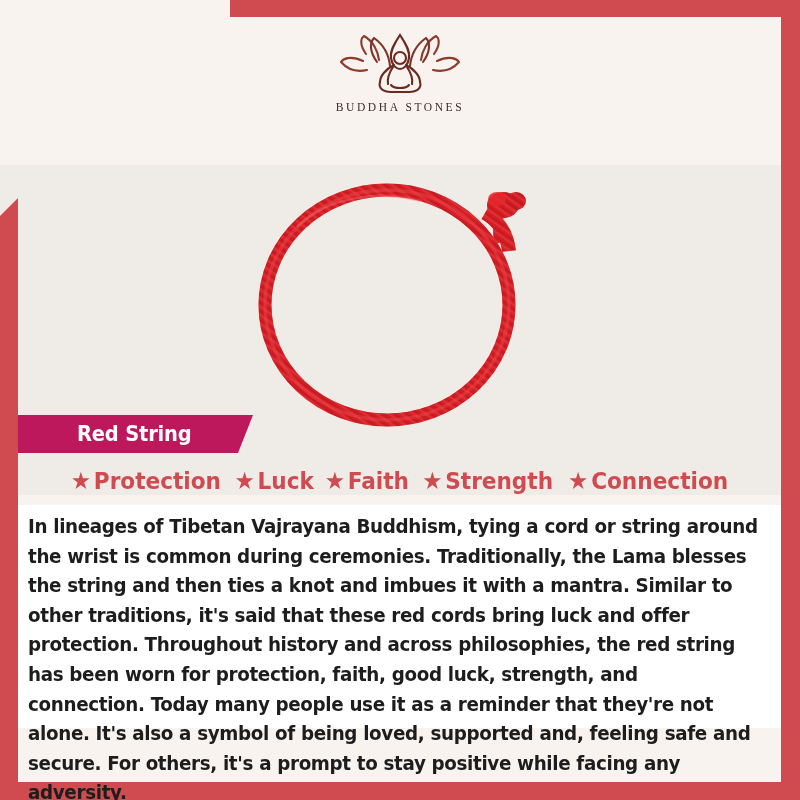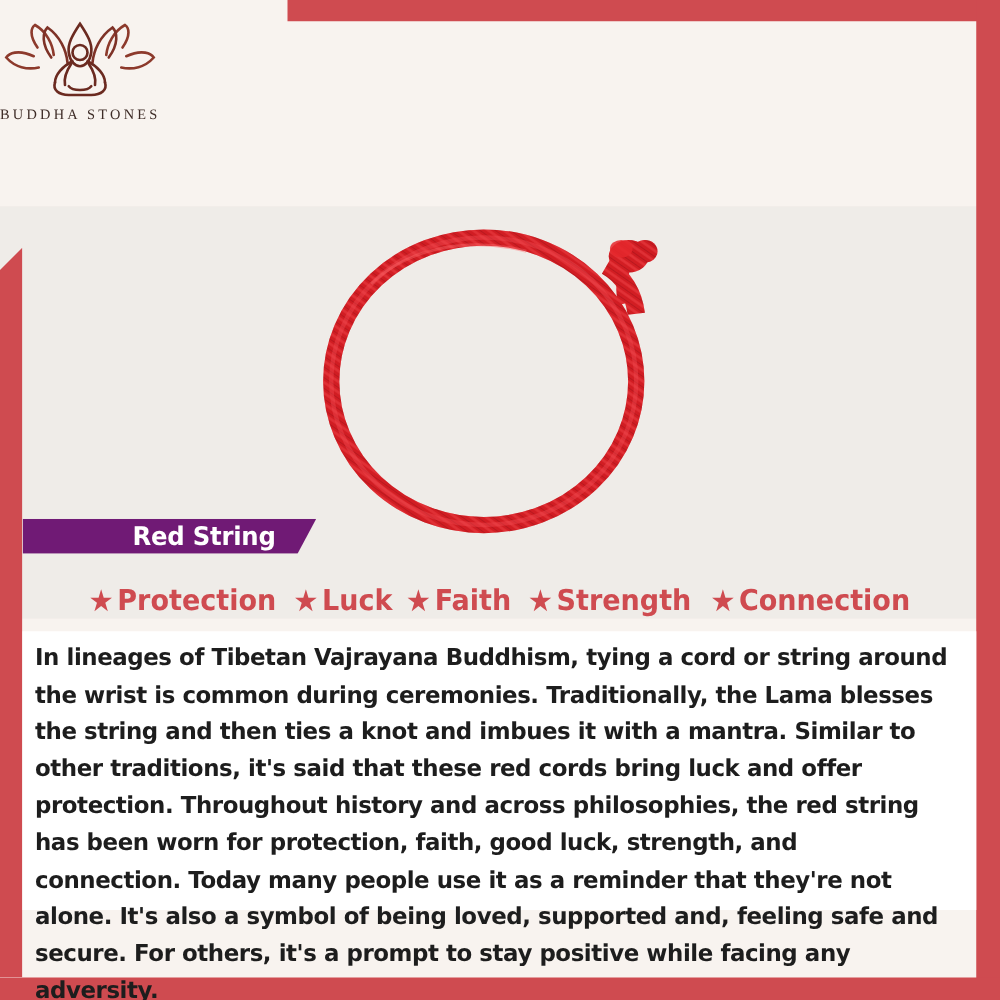--- a/index.html
+++ b/index.html
@@ -43,22 +43,22 @@
   }
   .field-bottom {
     position: absolute;
     left: 0; top: 495px; width: 800px; height: 305px;
     background: #f8f3ef;
   }
 
   
   .logo-wrap {
     position: absolute;
-    left: 0; top: 16px; width: 800px;
-    text-align: left;
+    left: 0; top: 32px; width: 800px;
+    text-align: center;
   }
   .logo-mark { display: block; margin: 0 auto; }
   .logo-word {
     display: block;
     margin-top: 3px;
     font-family: "Liberation Serif", serif;
     font-size: 11.5px;
     letter-spacing: 2.6px;
     color: #3d2b26;
     font-weight: 400;
@@ -89,26 +89,25 @@
     position: absolute;
     left: 18px; top: 165px;
     width: 763px; height: 265px;
   }
   .photo svg { display: block; margin: 0 auto; }
 
   
   .ribbon {
     position: absolute;
     left: 18px; top: 415px;
-    width: 235px; height: 28px;
-    background: #701a75;
+    width: 235px; height: 38px;
+    background: #be185d;
     clip-path: polygon(0 0, 100% 0, calc(100% - 15px) 100%, 0 100%);
     display: flex;
     align-items: center;
-    justify-content: center;
   }
   .ribbon-text {
     margin-left: 56px;
     color: #ffffff;
     font-family: "DejaVu Sans", sans-serif;
     font-size: 20.5px;
     font-weight: bold;
     letter-spacing: -0.2px;
     transform: scaleX(0.95);
     white-space: nowrap;

